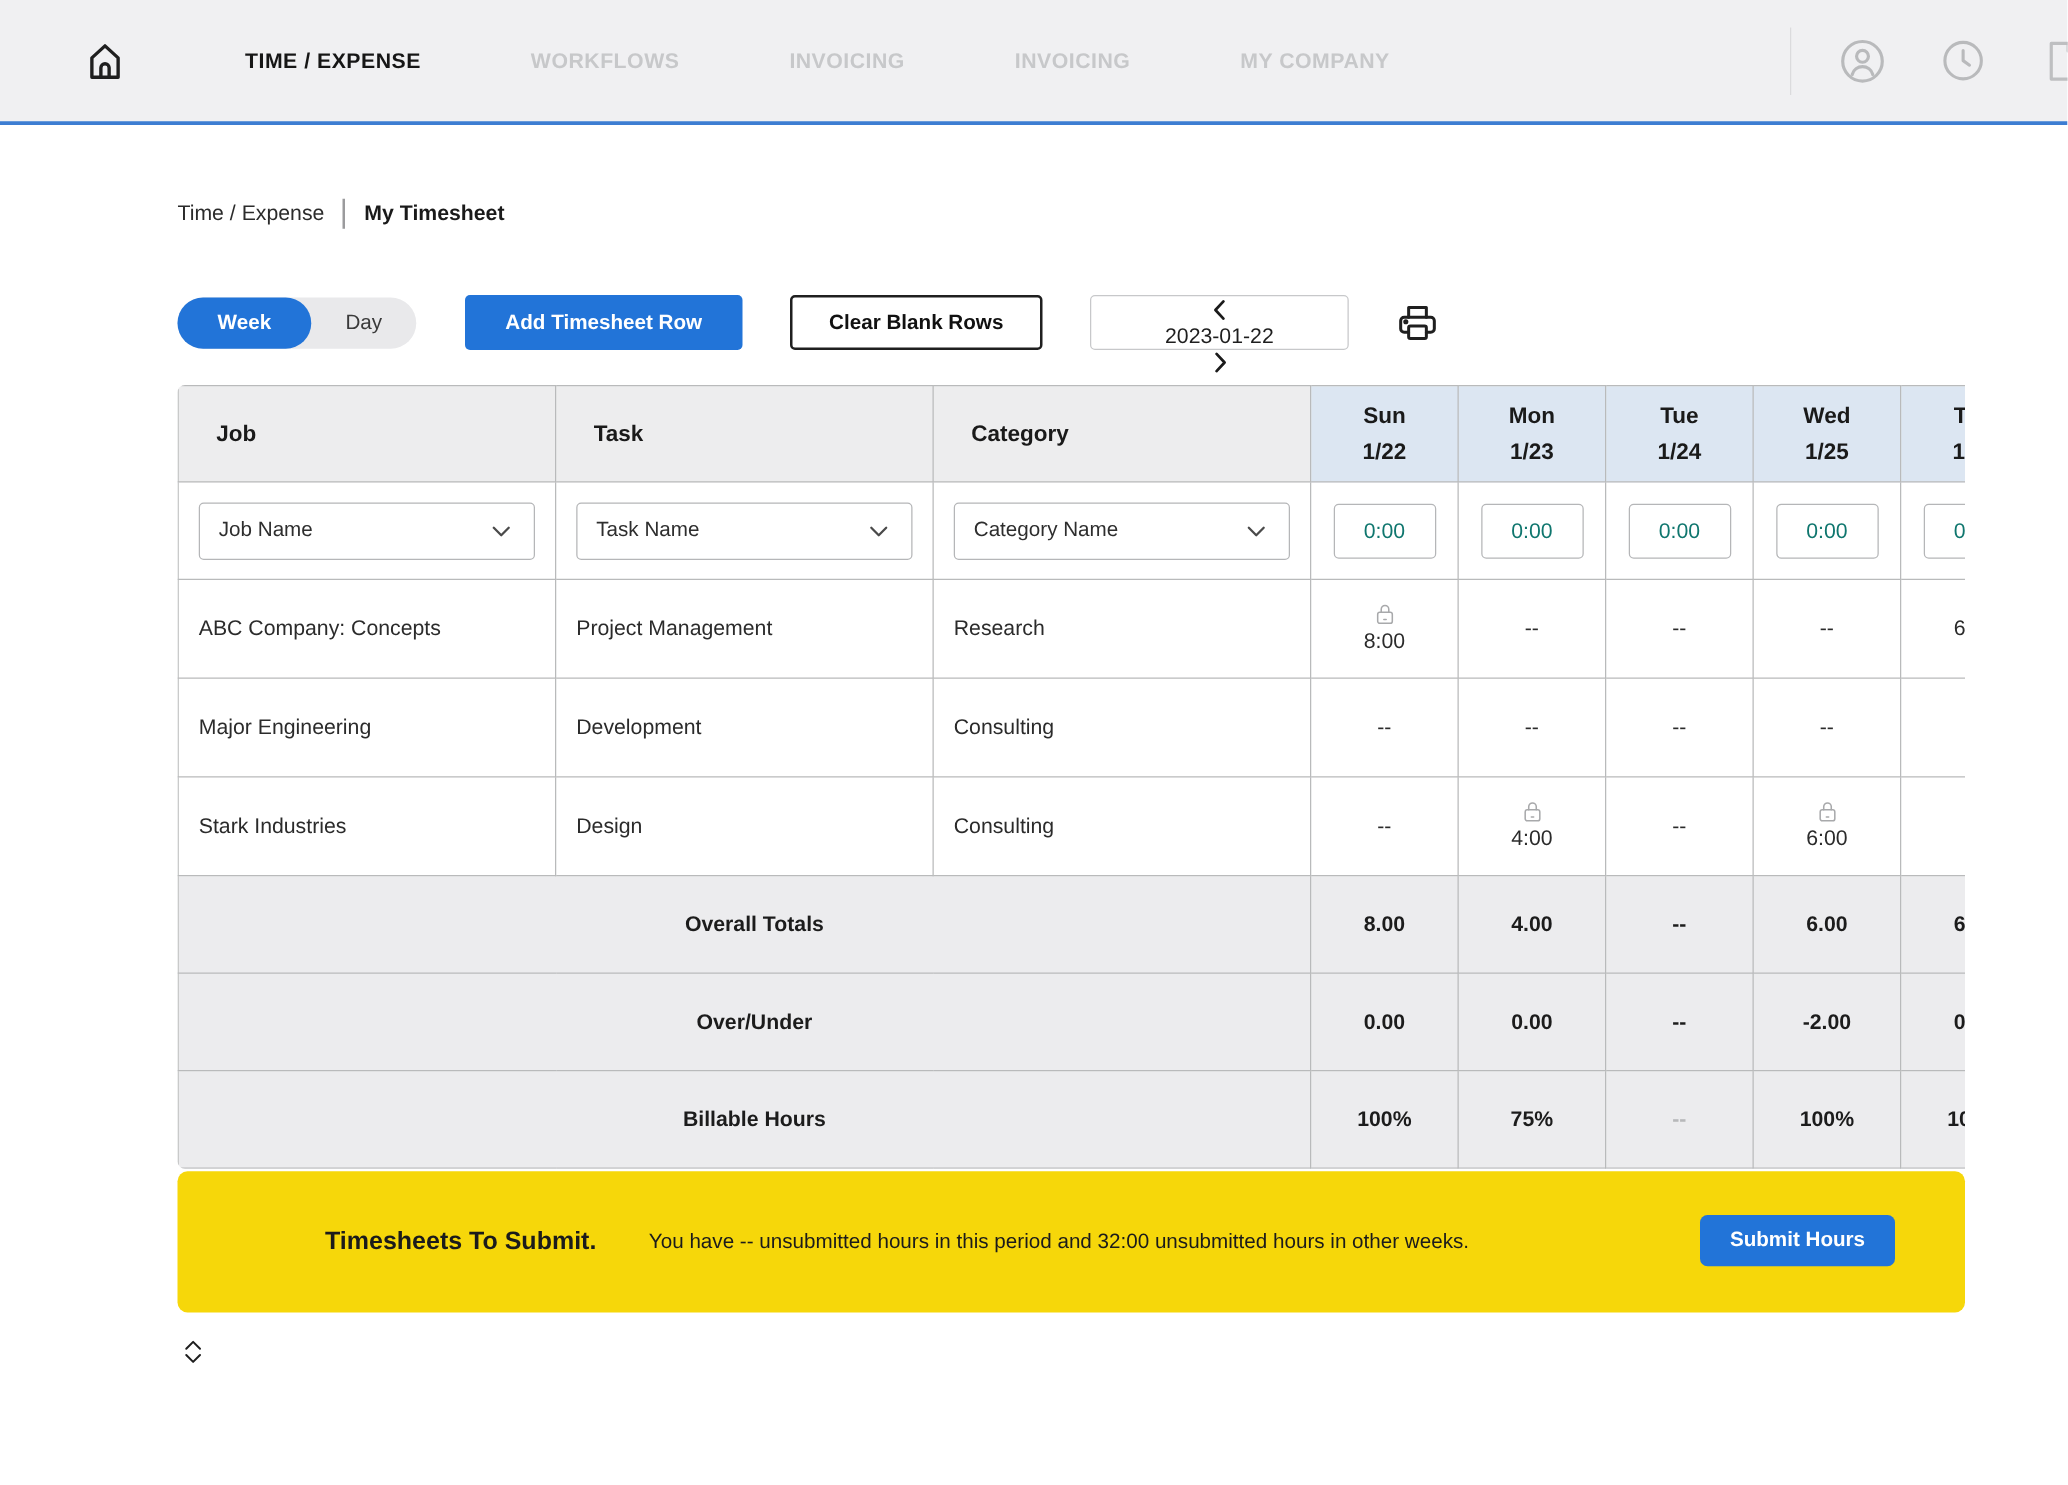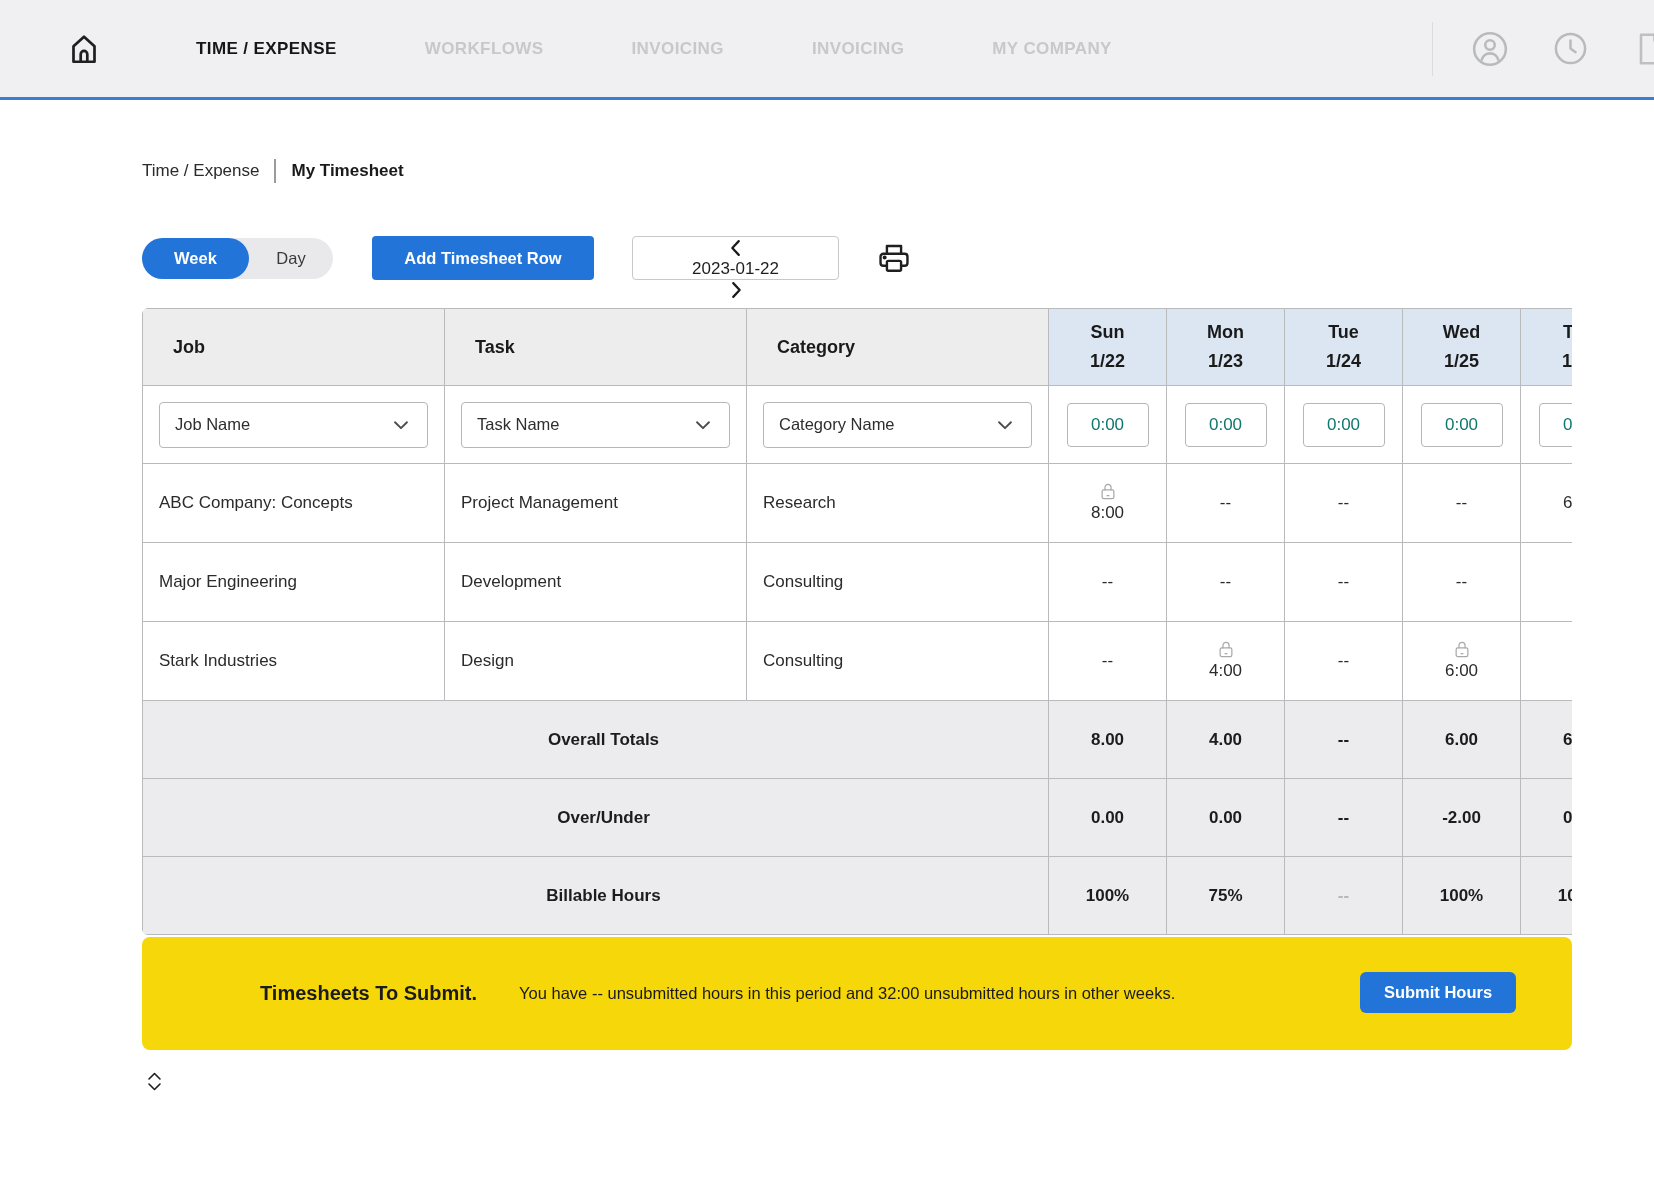--- a/index.html
+++ b/index.html
@@ -214,20 +214,21 @@
     <span class="crumb-sep"></span>
     <span class="crumb current">My Timesheet</span>
   </div>
 
   <div class="toolbar">
     <div class="view-toggle">
       <button class="toggle-opt selected">Week</button>
       <button class="toggle-opt plain">Day</button>
     </div>
     <button class="btn btn-primary">Add Timesheet Row</button>
+    <button class="btn btn-outline">Clear Blank Rows</button>
     <div class="date-nav">
       <button class="date-arrow">
         <svg width="22" height="22" viewBox="0 0 24 24" fill="none" stroke="#1B1B1B" stroke-width="2.4" stroke-linecap="round" stroke-linejoin="round">
             <polyline points="15 4.5 8 12 15 19.5"></polyline>
           </svg>
       </button>
       <span class="date-value">2023-01-22</span>
       <button class="date-arrow">
         <svg width="22" height="22" viewBox="0 0 24 24" fill="none" stroke="#1B1B1B" stroke-width="2.4" stroke-linecap="round" stroke-linejoin="round">
             <polyline points="9 4.5 16 12 9 19.5"></polyline>

